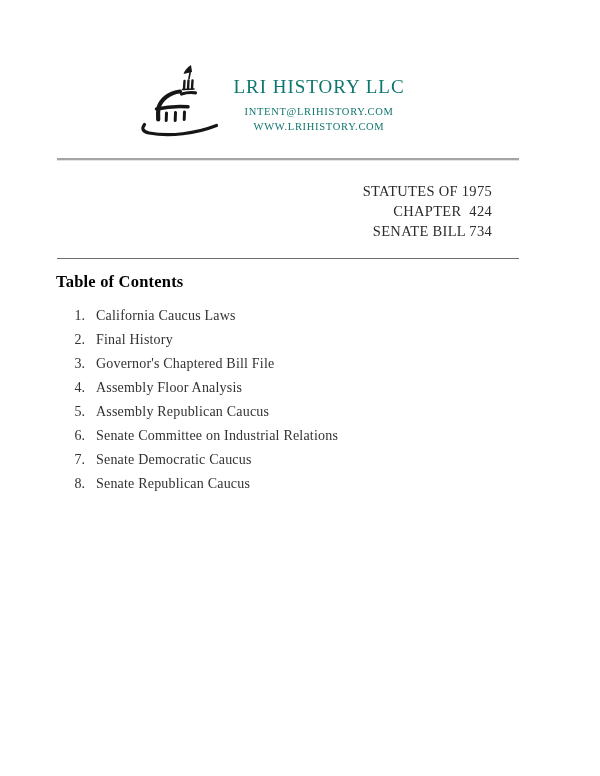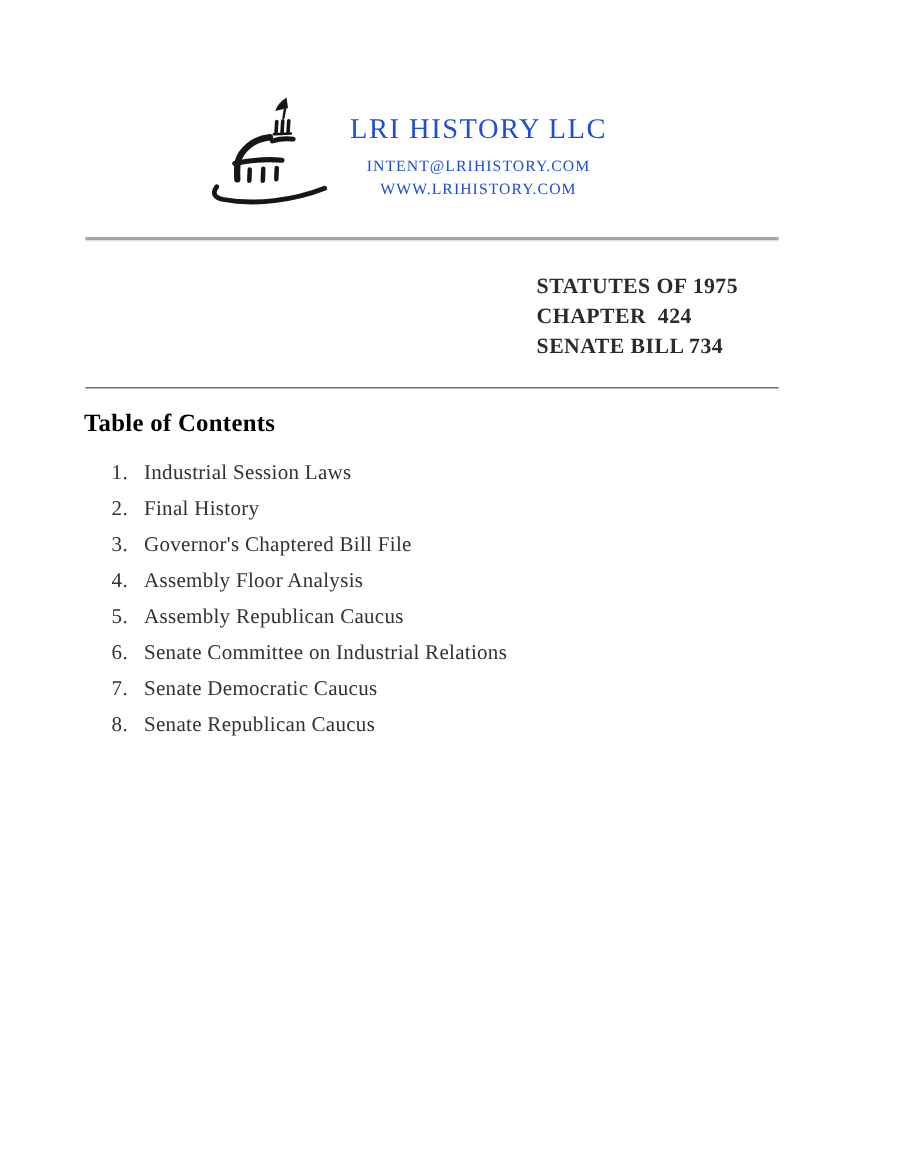--- a/index.html
+++ b/index.html
@@ -24,21 +24,21 @@
     top: 62px;
     width: 80px;
     height: 76px;
   }
   .contact-block {
     position: absolute;
     left: 226px;
     top: 76px;
     width: 186px;
     text-align: center;
-    color: #1d4ed8;
+    color: #0f766e;
   }
   .company {
     font-size: 19px;
     letter-spacing: 1px;
     margin-bottom: 6px;
     white-space: nowrap;
   }
   .contact-line {
     font-size: 10.5px;
     letter-spacing: 0.7px;
@@ -61,21 +61,22 @@
   .rule-bottom {
     top: 258px;
     border-top: 1.5px solid #6f6f6f;
   }
 
   
   .reference {
     position: absolute;
     top: 181px;
     right: 108px;
-    font-weight: bold;
+    text-align: right;
+    font-weight: normal;
     font-size: 14.5px;
     line-height: 20px;
     letter-spacing: 0.3px;
     color: #2b2b2b;
   }
   .ref-line { white-space: pre-wrap; }
 
   
   .toc {
     position: absolute;
@@ -149,21 +150,21 @@
     <div class="ref-line">STATUTES OF 1975</div>
     <div class="ref-line">CHAPTER  424</div>
     <div class="ref-line">SENATE BILL 734</div>
   </section>
 
   <div class="rule rule-bottom"></div>
 
   <section class="toc">
     <h2 class="toc-heading">Table of Contents</h2>
     <ol class="toc-list">
-      <li>Industrial Session Laws</li>
+      <li>California Caucus Laws</li>
       <li>Final History</li>
       <li>Governor's Chaptered Bill File</li>
       <li>Assembly Floor Analysis</li>
       <li>Assembly Republican Caucus</li>
       <li>Senate Committee on Industrial Relations</li>
       <li>Senate Democratic Caucus</li>
       <li>Senate Republican Caucus</li>
     </ol>
   </section>
 

